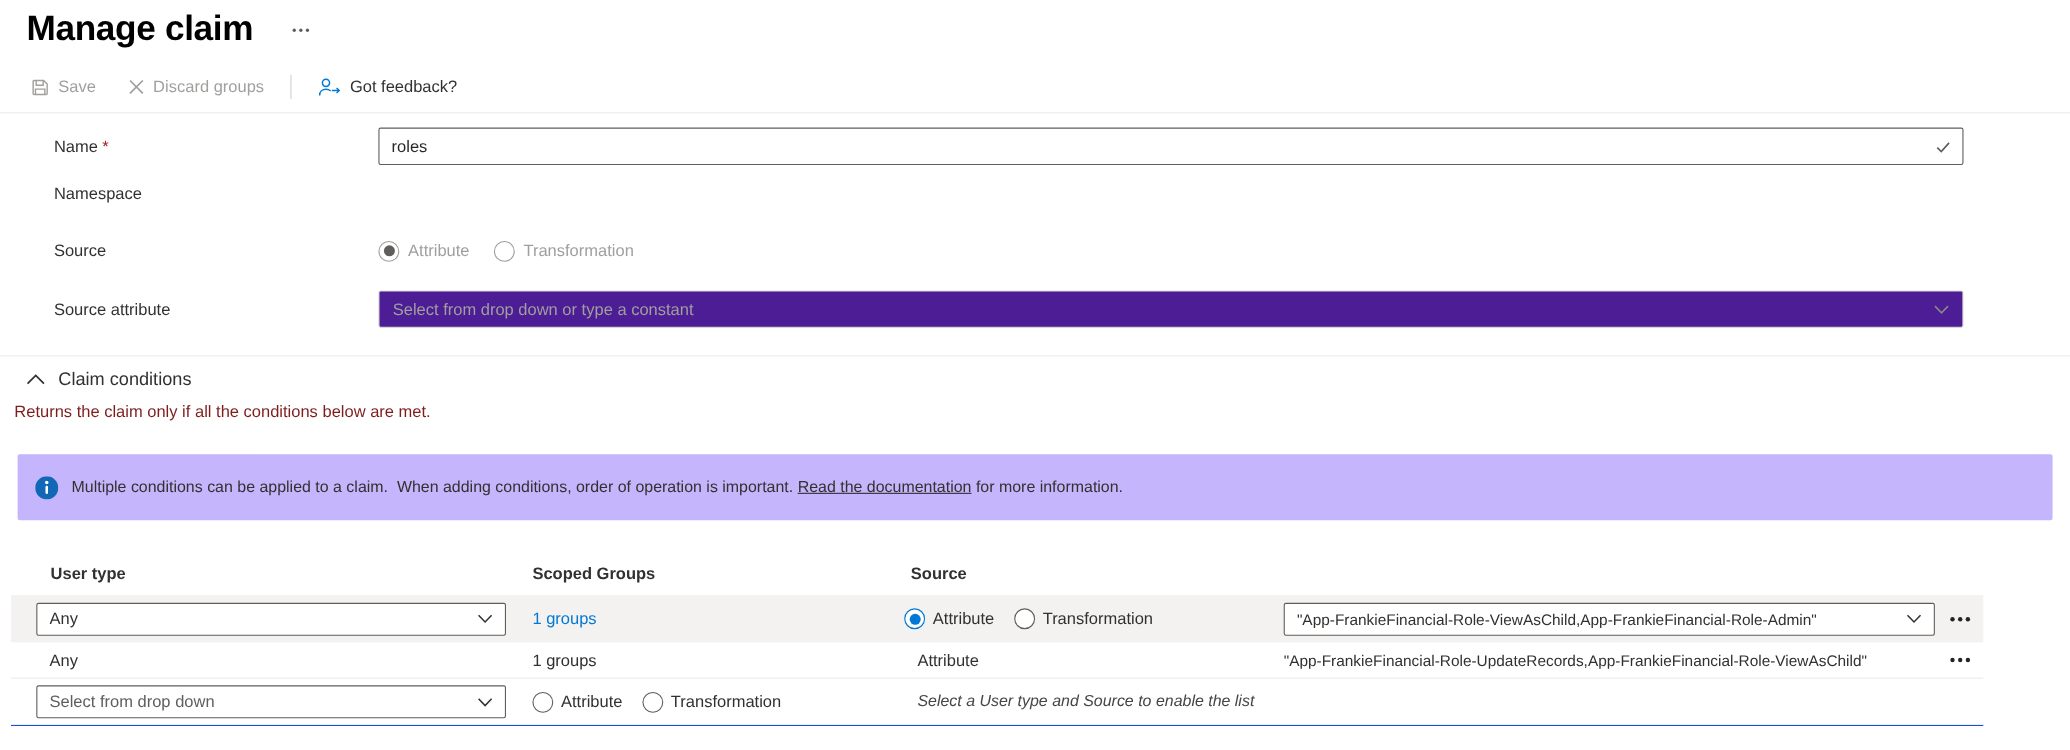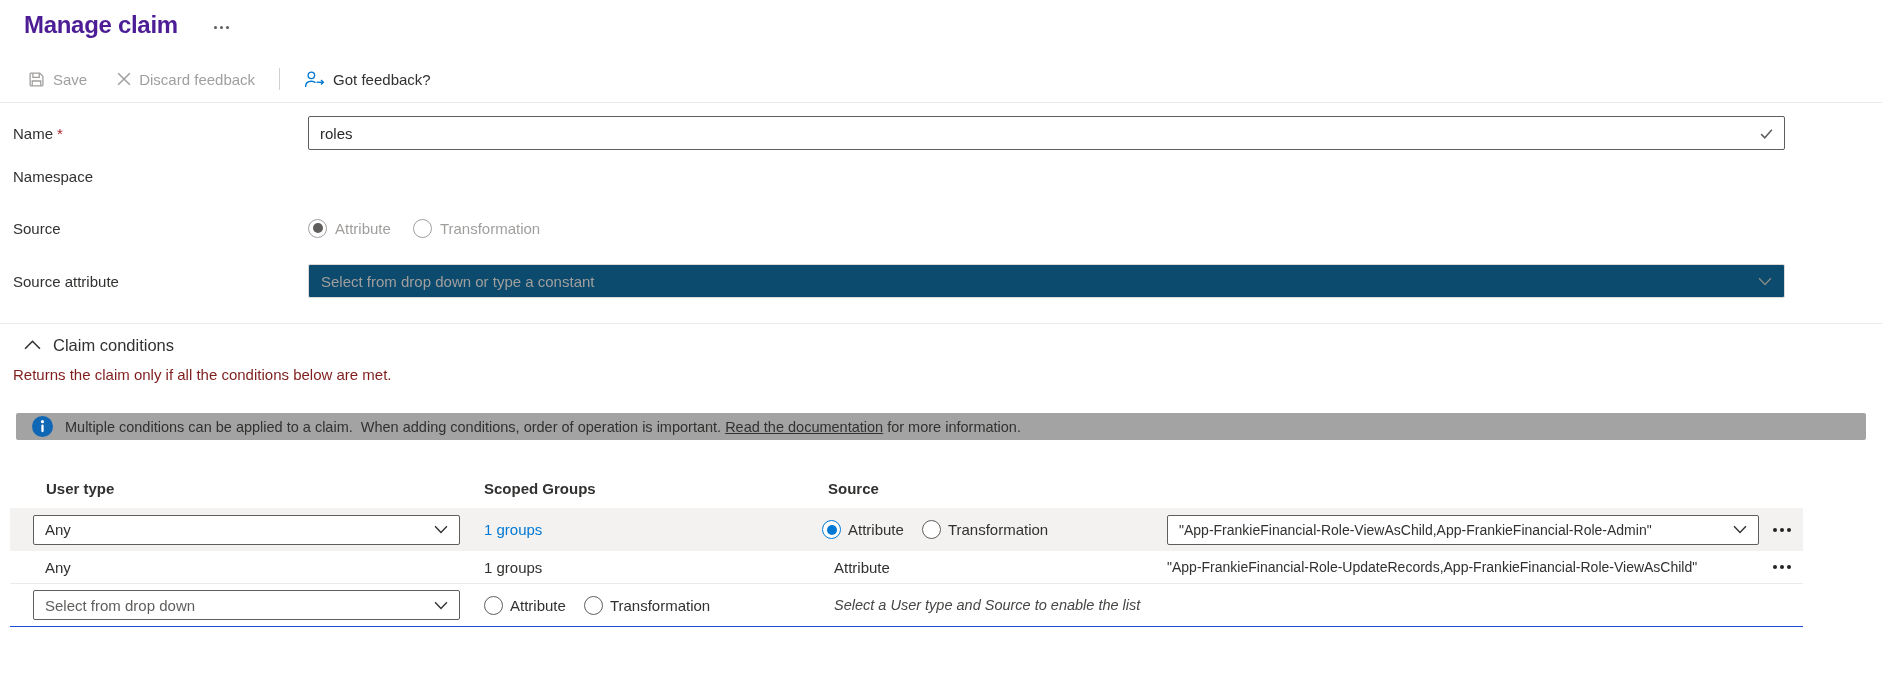--- a/index.html
+++ b/index.html
@@ -5,37 +5,37 @@
   * { box-sizing: border-box; }
   html,body { margin:0; padding:0; }
   body {
     width:1882px; height:682px; background:#ffffff; overflow:hidden;
     font-family:"Liberation Sans", sans-serif; color:#323130; font-size:15px;
   }
   svg { display:block; }
 
   
   .page-header { display:flex; align-items:flex-start; padding:6px 0 0 24px; height:48px; }
-  .page-title { font-size:24px; line-height:38px; font-weight:700; color:#4c1d95; letter-spacing:-0.3px; }
+  .page-title { font-size:32px; line-height:38px; font-weight:700; color:#000000; letter-spacing:-0.3px; }
   .more-btn { margin:16px 0 0 30px; padding:4px 6px; cursor:pointer; border-radius:2px; display:inline-flex; align-items:center; }
   .more-dots { width:3px; height:3px; border-radius:50%; background:#605e5c; box-shadow:-6px 0 0 #605e5c, 6px 0 0 #605e5c; display:inline-block; margin:0 6px; }
 
   
   .toolbar { display:flex; align-items:center; height:34px; margin:14px 0 0 20px; }
   .tb-btn { display:inline-flex; align-items:center; gap:8px; padding:5px 8px; border-radius:2px; cursor:pointer; }
   .tb-btn.disabled { color:#a19f9d; }
   .tb-btn + .tb-btn { margin-left:14px; }
   .tb-sep { width:1px; height:22px; background:#d2d0ce; margin:0 16px; }
   .tb-feedback { color:#323130; }
 
   .toolbar-rule { border-top:1px solid #edebe9; margin-top:6px; }
 
   
   .form-row { display:flex; align-items:center; padding:0 97px 0 13px; }
-  .form-label { flex:0 0 295px; color:#323130; }
+  .form-label { flex:0 0 295px; color:#323130;margin-left:36px; }
   .req { color:#a4262c; margin-left:4px; }
   .ctrl { flex:1; position:relative; }
 
   .txt-input {
     width:100%; height:34px; border:1px solid #605e5c; border-radius:2px; background:#fff;
     font-family:"Liberation Sans", sans-serif; font-size:15px; color:#292827; padding:0 34px 0 11px; outline:none;
   }
   .txt-input::placeholder { color:#6e6c6a; opacity:1; }
   .input-check { position:absolute; right:11px; top:10px; }
 
@@ -47,34 +47,34 @@
   .radio-group { display:flex; align-items:center; gap:22px; }
   .radio-opt { display:inline-flex; align-items:center; gap:8px; cursor:pointer; }
   .radio { width:19px; height:19px; border:1px solid #605e5c; border-radius:50%; background:#fff; display:inline-flex; align-items:center; justify-content:center; flex:none; }
   .radio.dis { border-color:#a19f9d; }
   .radio.sel-gray::after { content:""; width:10px; height:10px; border-radius:50%; background:#605e5c; }
   .radio.sel-blue { border-color:#0078d4; }
   .radio.sel-blue::after { content:""; width:10px; height:10px; border-radius:50%; background:#0078d4; }
   .radio-label-dis { color:#a19f9d; }
 
   .combo-disabled {
-    height:34px; width:100%; background:#0c4a6e; border:1px solid #dbd9d7; border-radius:2px;
+    height:34px; width:100%; background:#4c1d95; border:1px solid #dbd9d7; border-radius:2px;
     display:flex; align-items:center; padding:0 12px; color:#a19f9d; cursor:default;
   }
   .combo-disabled .combo-text { flex:1; white-space:nowrap; overflow:hidden; }
 
   .section-divider { border-top:1px solid #edebe9; margin-top:25px; }
 
   
   .cc-header { display:flex; align-items:center; gap:12px; margin:9px 0 0 24px; height:24px; cursor:pointer; }
   .cc-title { font-size:16.5px; color:#323130; }
   .cc-desc { margin:9px 0 0 13px; font-size:15px; color:#7f1d1d; }
 
   .info-banner {
-    margin:30px 16px 0 16px; height:27px; background:#a3a3a3; border-radius:2px;
+    margin:30px 16px 0 16px; height:60px; background:#c4b5fd; border-radius:2px;
     display:flex; align-items:center; padding:0 16px; font-size:14.5px; color:#323130;
   }
   .info-banner .txt { white-space:pre-wrap; }
   .info-icon { margin-right:12px; flex:none; }
   .doc-link { color:#323130; text-decoration:underline; cursor:pointer; white-space:pre-wrap; }
 
   
   .cond-table { margin:10px 79px 0 10px; }
   .cond-grid { display:grid; grid-template-columns:451px 338px 345px 1fr; align-items:center; padding:0 6px 0 23px; }
   .cond-head { margin-top:38px; height:20px; font-weight:700; font-size:15px; color:#323130; }
@@ -130,21 +130,21 @@
       </svg>
     </span>
     <span>Save</span>
   </div>
   <div class="tb-btn disabled">
     <span>
       <svg width="14" height="14" viewBox="0 0 12 12" fill="none" stroke="currentColor" stroke-width="1.3">
         <path d="M1 1L11 11M11 1L1 11"></path>
       </svg>
     </span>
-    <span>Discard feedback</span>
+    <span>Discard groups</span>
   </div>
   <div class="tb-sep"></div>
   <div class="tb-btn tb-feedback">
     <span>
       <svg width="21" height="18" viewBox="0 0 20 17" fill="none" stroke="#0078d4" stroke-width="1.3">
         <circle cx="7" cy="5" r="3.1"></circle>
         <path d="M1.5 16C1.5 12.4 4 10.6 7 10.6C8.6 10.6 10 11.1 11 12"></path>
         <path d="M12 11.6H18.4"></path>
         <path d="M16.2 9.4L18.4 11.6L16.2 13.8"></path>
       </svg>

